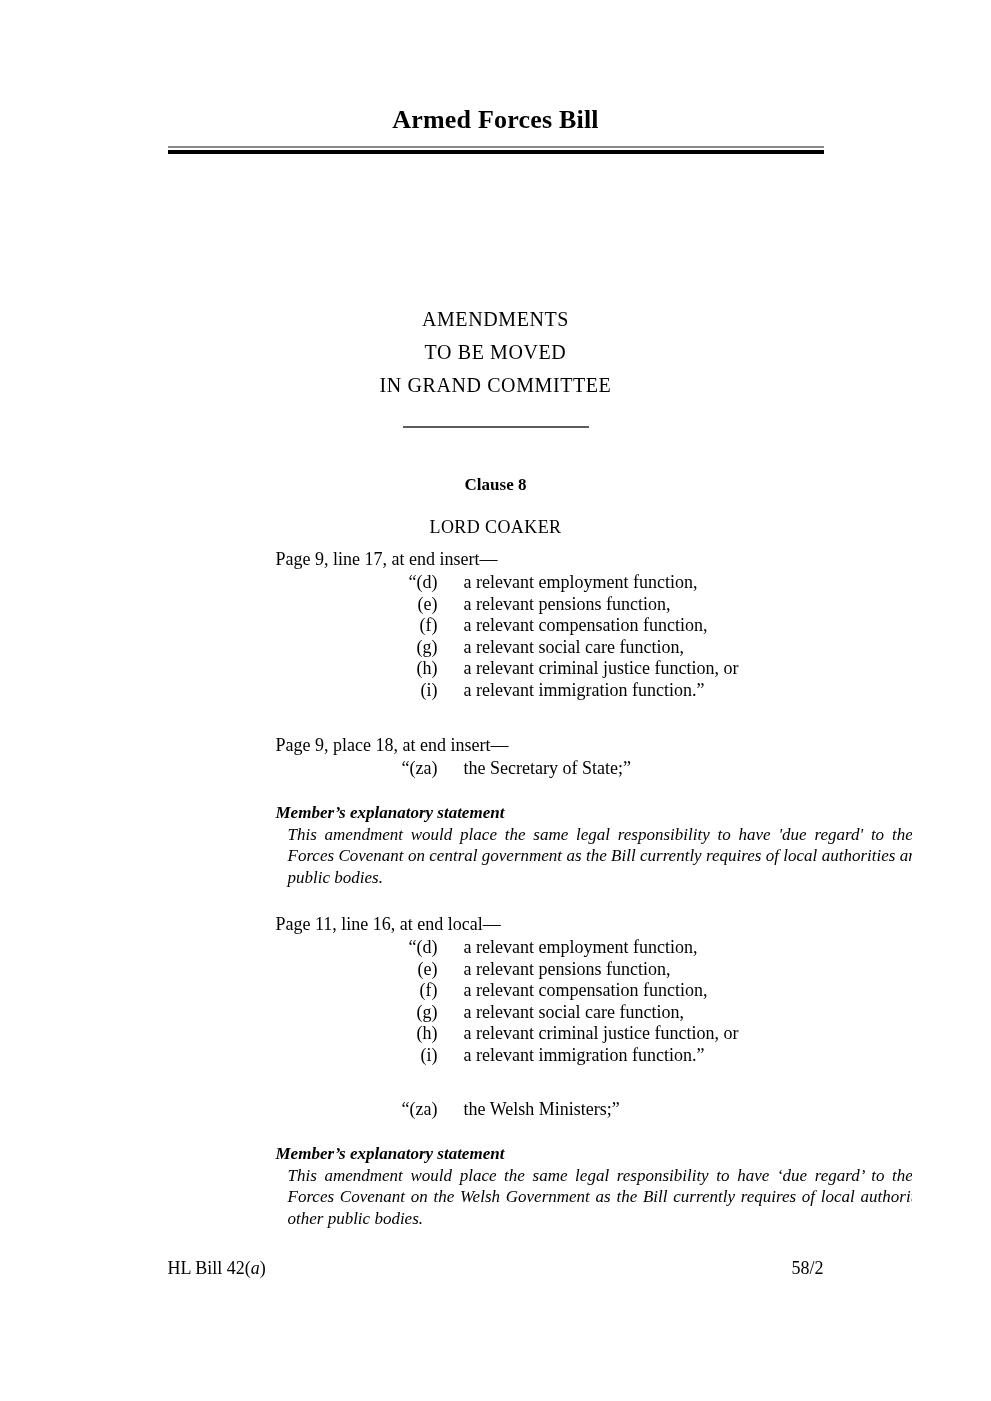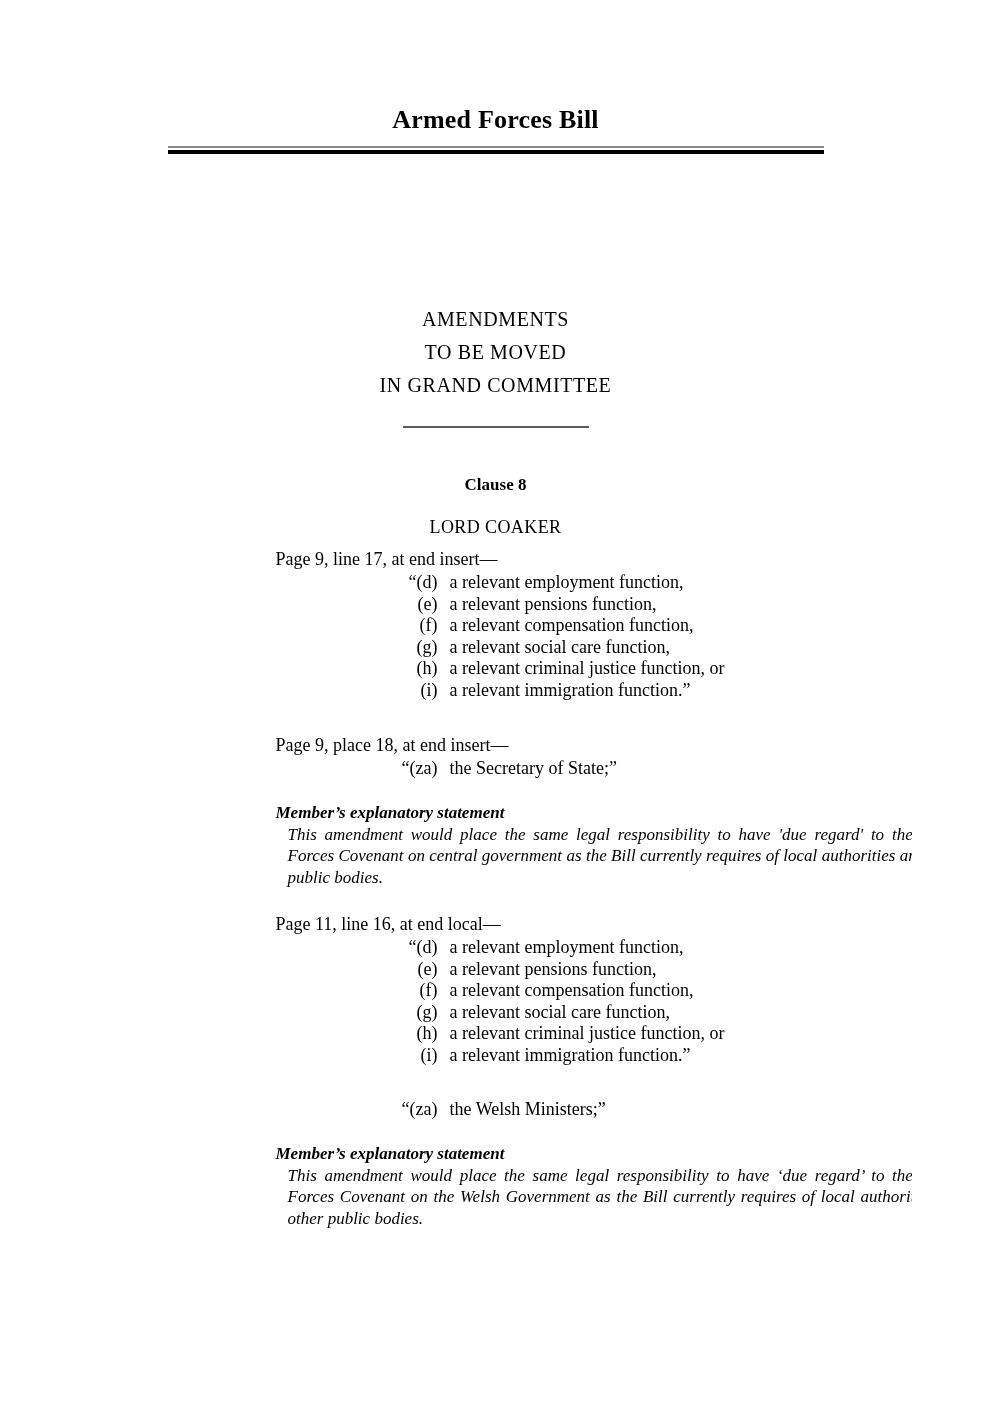--- a/index.html
+++ b/index.html
@@ -123,20 +123,21 @@
   }
   .item-label {
     width: 162px;
     text-align: right;
     flex: 0 0 162px;
     white-space: pre;
   }
   .item-text {
     padding-left: 12px;
     white-space: pre;
+    margin-left: 14px;
   }
 
   .explanatory {
     margin-top: 20px;
     margin-bottom: 24px;
     width: 690px;
   }
   .explanatory-heading {
     font-size: 17px;
     font-weight: bold;
@@ -286,14 +287,18 @@
       </div>
     </div>
 
     <div class="explanatory">
       <div class="explanatory-heading">Member’s explanatory statement</div>
       <div class="explanatory-text">This amendment would place the same legal responsibility to have ‘due regard’ to the Armed Forces Covenant on the Welsh Government as the Bill currently requires of local authorities and other public bodies.</div>
     </div>
 
   </div>
 
+  <div class="footer">
+    <div><span>HL Bill 42(</span><em>a</em><span>)</span></div>
+    <div>58/2</div>
+  </div>
 
 </div>
 
 </body></html>

